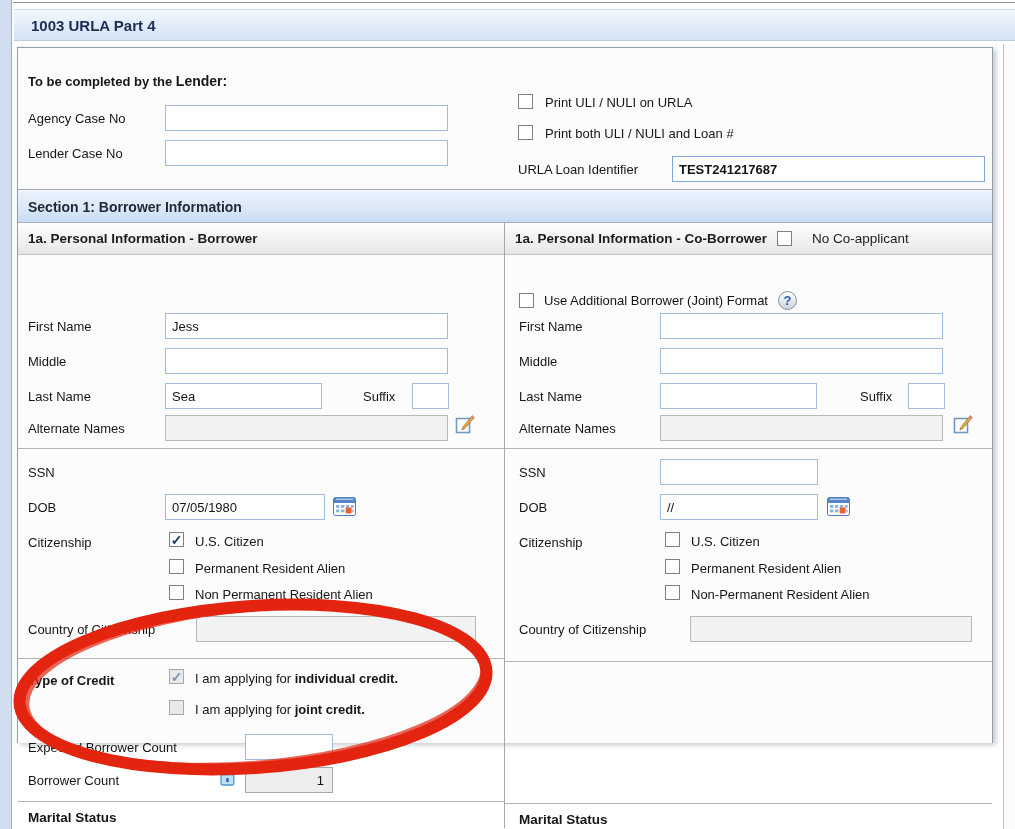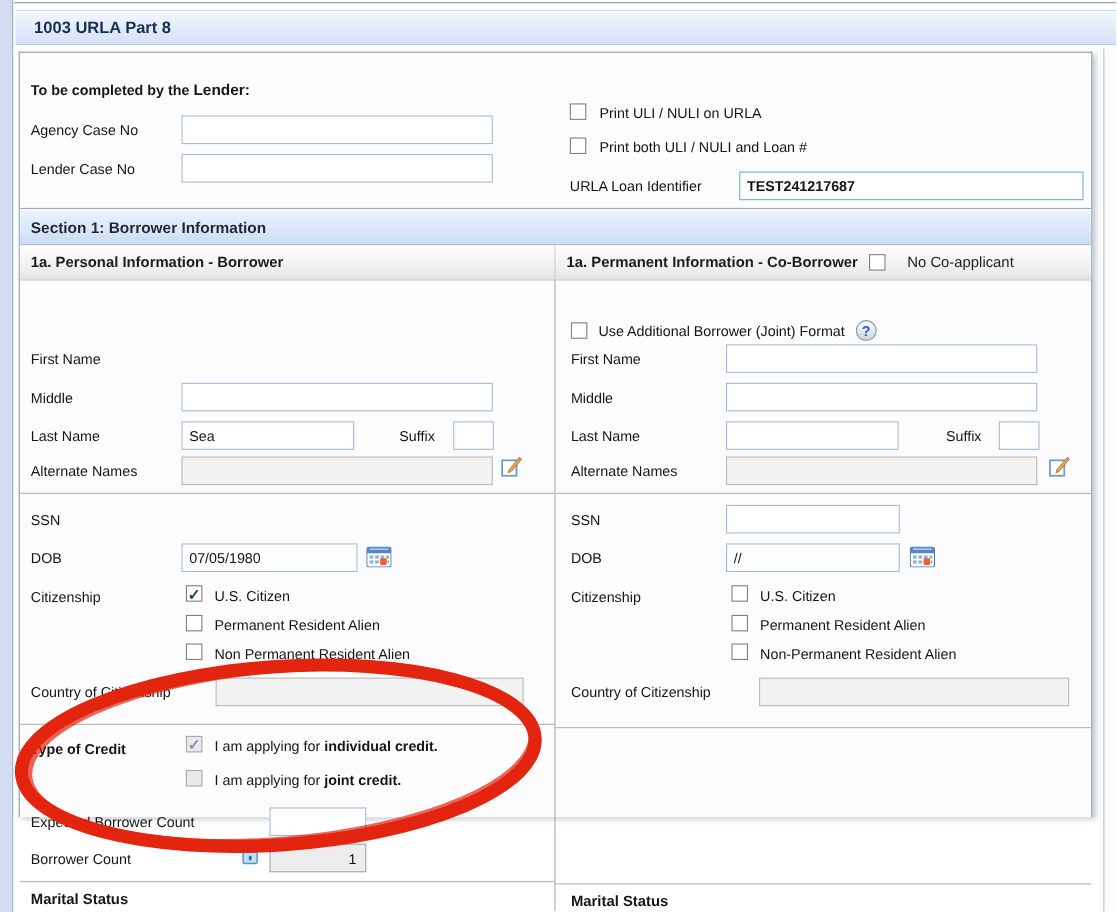--- a/index.html
+++ b/index.html
@@ -36,21 +36,21 @@
 </style>
 </head>
 <body>
 
 <div class="stage">
   <div class="left-strip"></div>
   <div class="top-line"></div>
   <div class="right-strip"></div>
 
   <div class="titlebar">
-    <span class="t">1003 URLA Part 8</span>
+    <span class="t">1003 URLA Part 4</span>
   </div>
 
   <div class="panel">
 
     <div class="lender-area">
       <span class="lbl b" style="left:10px;top:25px"><span>To be completed by the</span> <span style="font-size:14px">Lender:</span></span>
 
       <span class="lbl" style="left:10px;top:63px">Agency Case No</span>
       <input class="inp" style="left: 147px; top: 57px; width: 283px;" value="">
 
@@ -73,20 +73,21 @@
 
     <div class="cols">
 
       <div class="col col-l">
         <div class="colhead">
           <span>1a. Personal Information - Borrower</span>
         </div>
         <div class="colbody">
 
           <span class="lbl" style="left:10px;top:64px">First Name</span>
+          <input class="inp" style="left: 147px; top: 58px; width: 283px;" value="Jess">
 
           <span class="lbl" style="left:10px;top:99px">Middle</span>
           <input class="inp" style="left: 147px; top: 93px; width: 283px;" value="">
 
           <span class="lbl" style="left:10px;top:134px">Last Name</span>
           <input class="inp" style="left: 147px; top: 128px; width: 157px;" value="Sea">
           <span class="lbl" style="left:345px;top:134px">Suffix</span>
           <input class="inp" style="left: 394px; top: 128px; width: 37px;" value="">
 
           <span class="lbl" style="left:10px;top:166px">Alternate Names</span>
@@ -153,21 +154,21 @@
           </button>
           <div class="ro" style="left:227px;top:512px;width:88px">1</div>
 
           <div class="hr" style="top:546px"></div>
           <span class="lbl b" style="left:10px;top:555px;font-size:13.5px">Marital Status</span>
         </div>
       </div>
 
       <div class="col col-r">
         <div class="colhead">
-          <span>1a. Permanent Information - Co-Borrower</span>
+          <span>1a. Personal Information - Co-Borrower</span>
           <span class="cbx" style="margin-left:10px;width:15px;height:15px;border:1px solid #7f7f7f;background:#fff;display:inline-flex"></span>
           <span style="font-weight:normal;margin-left:20px">No Co-applicant</span>
         </div>
         <div class="colbody">
 
           <div class="flexrow" style="left:14px;top:36px">
             <span class="cbx"></span>
             <span>Use Additional Borrower (Joint) Format</span>
             <span class="help">?</span>
           </div>

